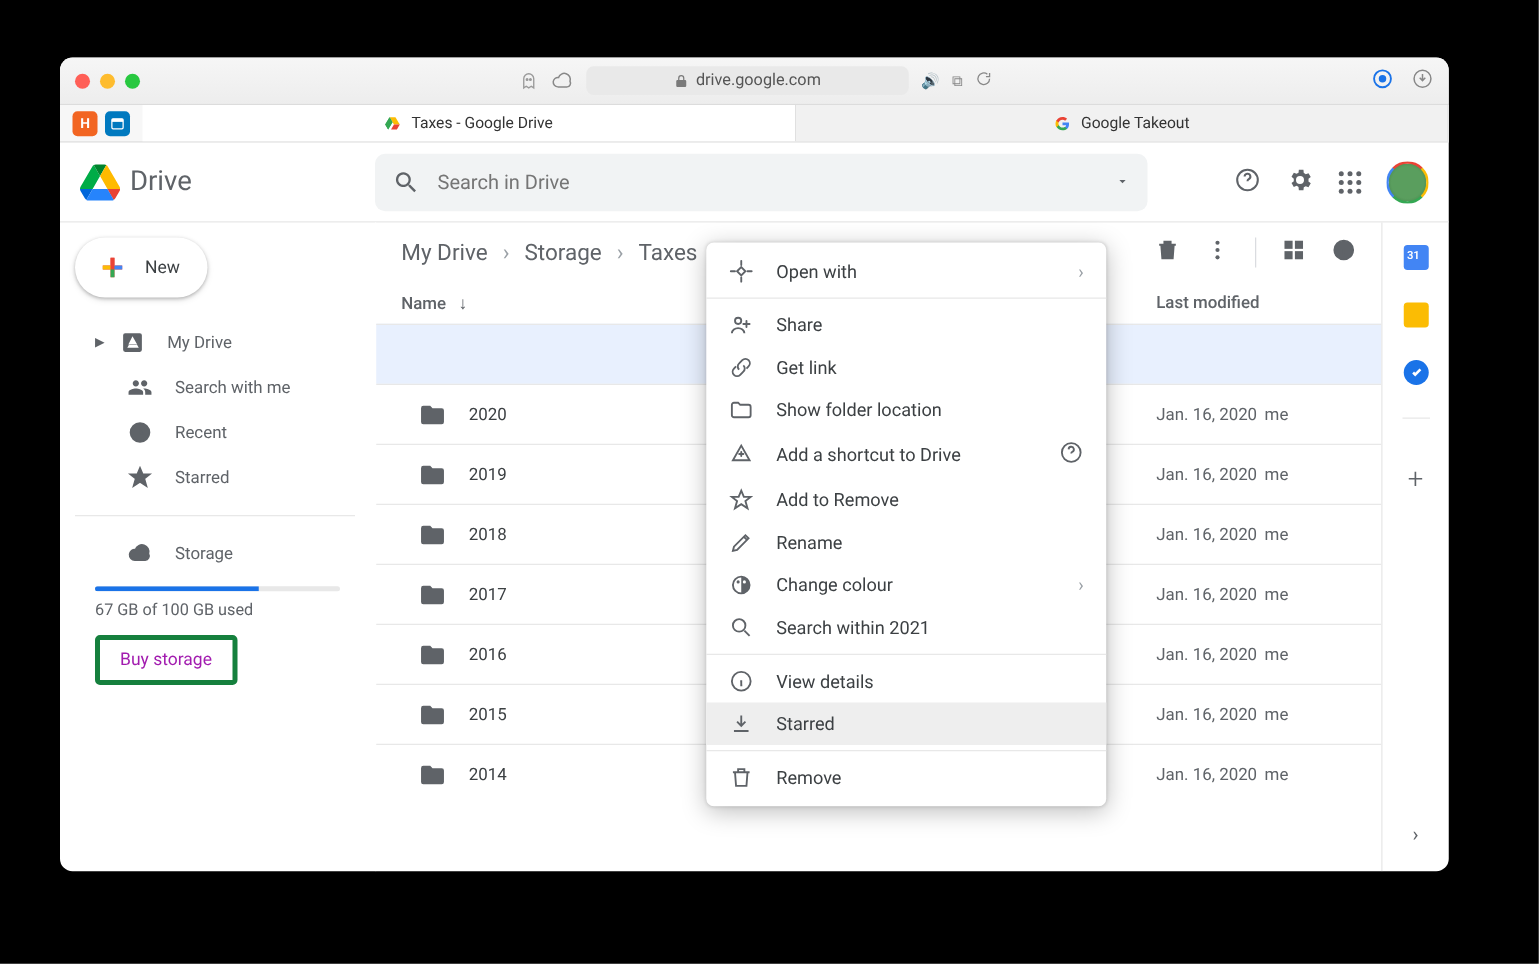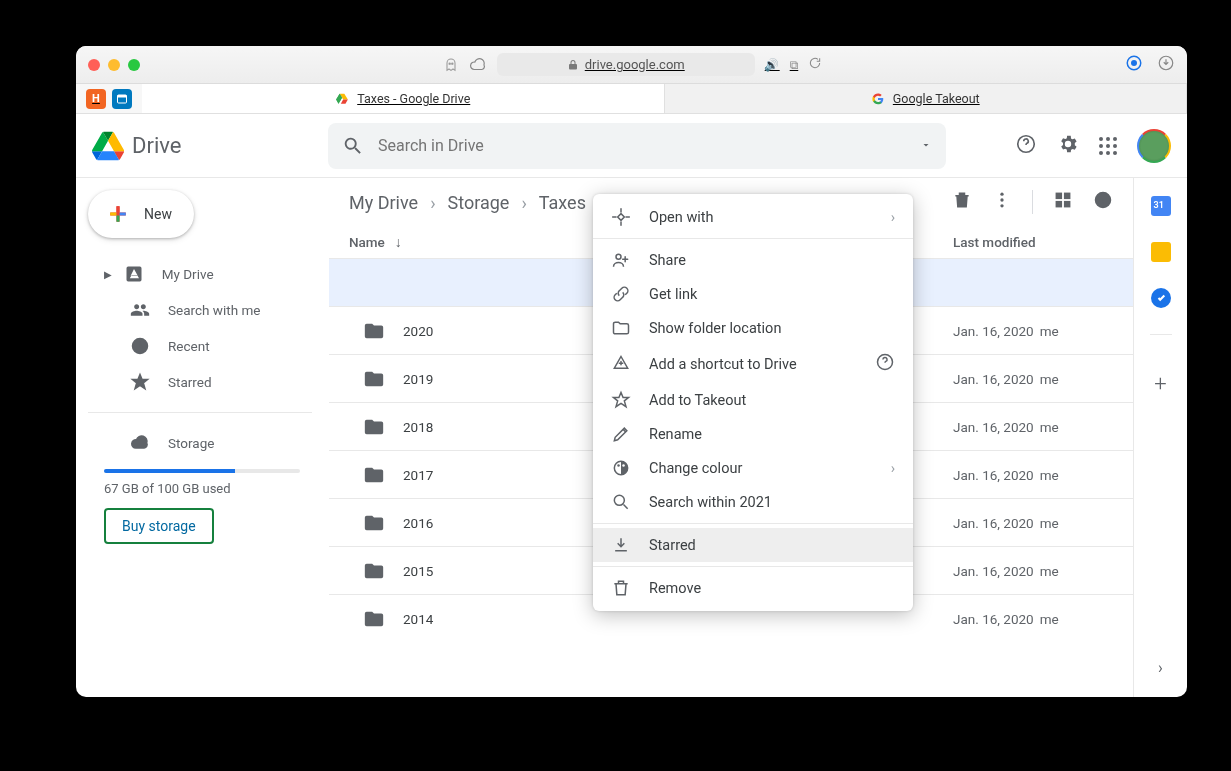--- a/index.html
+++ b/index.html
@@ -1,17 +1,17 @@
 <!DOCTYPE html>
 <html><head>
 <meta charset="utf-8">
 <style>
   * { box-sizing: border-box; margin: 0; padding: 0; font-family: -apple-system, BlinkMacSystemFont, "Segoe UI", Roboto, Arial, sans-serif; }
   body { background: #000; width: 1231px; height: 771px; position: relative; }
-  .window { position: absolute; left: 76px; top: 46px; width: 1111px; height: 651px; background: #fff; border-radius: 10px; box-shadow: 0 20px 50px rgba(0,0,0,0.5); overflow: hidden; text-decoration: underline; }
+  .window { position: absolute; left: 48px; top: 46px; width: 1111px; height: 651px; background: #fff; border-radius: 10px; box-shadow: 0 20px 50px rgba(0,0,0,0.5); overflow: hidden; }
   
   
   .titlebar { height: 38px; background: linear-gradient(#f6f6f6,#ededed); display: flex; align-items: center; padding: 0 12px; border-bottom: 1px solid #dcdcdc; }
   .traffic { display: flex; gap: 8px; }
   .tl { width: 12px; height: 12px; border-radius: 50%; }
   .tl.red { background:#ff5f57;} .tl.yellow{background:#febc2e;} .tl.green{background:#28c840;}
   .tb-center { flex:1; display:flex; justify-content:center; align-items:center; gap:10px;}
   .tb-ghost { color:#9a9a9a; }
   .tb-cloud { color:#888; }
   .addrbar { display:flex; align-items:center; gap:6px; background:#e9e9e9; border-radius:6px; padding:4px 70px; font-size:13px; color:#555;}
@@ -47,21 +47,21 @@
   .sidebar { width:252px; padding:12px 0 16px 12px;}
   .newbtn { display:inline-flex; align-items:center; gap:12px; padding:10px 22px 10px 16px; border-radius:24px; box-shadow:0 1px 3px rgba(0,0,0,0.25),0 2px 6px rgba(0,0,0,0.1); font-size:14px; color:#3c4043; background:#fff; cursor:pointer;}
   .nav { margin-top:18px;}
   .nav-item { display:flex; align-items:center; gap:18px; padding:8px 12px 8px 16px; border-radius:0 20px 20px 0; font-size:13.5px; color:#5f6368; cursor:pointer;}
   .nav-item .chev { font-size:10px; color:#5f6368; margin-right:-6px;}
   .nav-item svg{ width:20px; height:20px; fill:#5f6368;}
   .nav-divider { border-top:1px solid #e8e8e8; margin:12px 0 12px 0; margin-right:16px;}
   .storage-bar { height:4px; background:#e8e8e8; border-radius:2px; margin:8px 28px 8px 16px; overflow:hidden;}
   .storage-fill { height:100%; background:#1a73e8; width:67%;}
   .storage-text { font-size:13px; color:#5f6368; padding:0 16px;}
-  .buy-btn { margin:12px 0 16px 16px; border:2px solid #15803d; border-radius:4px; padding:8px 16px; font-size:14px; color:#0369a1; background:#fff; cursor:pointer;}
+  .buy-btn { margin:12px 0 16px 16px; border:4px solid #15803d; border-radius:4px; padding:8px 16px; font-size:14px; color:#a21caf; background:#fff; cursor:pointer;}
   
   
   .main { flex:1; border-left:1px solid #fff; padding-right:0px;}
   .toolbar { display:flex; align-items:center; padding:8px 20px; height:48px;}
   .crumb { display:flex; align-items:center; gap:12px; font-size:18px; color:#5f6368;}
   .crumb .sep{ color:#9aa0a6; font-size:18px;}
   .tb-actions { margin-left:auto; display:flex; align-items:center; gap:20px; color:#5f6368;}
   .tb-actions svg{width:20px;height:20px; fill:#5f6368;}
   .tb-divider{ width:1px; height:24px; background:#dadce0;}
   
@@ -466,21 +466,21 @@
             <circle cx="12" cy="12" r="9"></circle>
             <path d="M9.5 9a2.5 2.5 0 1 1 3.5 2.3c-.8.4-1 1-1 1.7M12 17h.01"></path>
           </svg></span>
       </div>
       <div class="ctx-item">
         <span class="icn">
           <svg viewBox="0 0 24 24">
             <path d="M12 3l2.5 6H21l-5 4 2 7-6-4-6 4 2-7-5-4h6.5L12 3z"></path>
           </svg>
         </span>
-        <span>Add to Takeout</span>
+        <span>Add to Remove</span>
       </div>
       <div class="ctx-item">
         <span class="icn">
           <svg viewBox="0 0 24 24">
             <path d="M4 20l4-1 11-11-3-3L5 16l-1 4zM14 6l3 3"></path>
           </svg>
         </span>
         <span>Rename</span>
       </div>
       <div class="ctx-item">
@@ -498,20 +498,29 @@
       <div class="ctx-item">
         <span class="icn">
           <svg viewBox="0 0 24 24">
             <circle cx="10" cy="10" r="6"></circle>
             <path d="M15 15l5 5"></path>
           </svg>
         </span>
         <span>Search within 2021</span>
       </div>
       <div class="ctx-sep"></div>
+      <div class="ctx-item">
+        <span class="icn">
+          <svg viewBox="0 0 24 24">
+            <circle cx="12" cy="12" r="9"></circle>
+            <path d="M12 8h.01M11 12h1v4h1"></path>
+          </svg>
+        </span>
+        <span>View details</span>
+      </div>
       <div class="ctx-item hov">
         <span class="icn">
           <svg viewBox="0 0 24 24">
             <path d="M12 4v10m-4-4 4 4 4-4M5 19h14"></path>
           </svg>
         </span>
         <span>Starred</span>
       </div>
       <div class="ctx-sep"></div>
       <div class="ctx-item">

